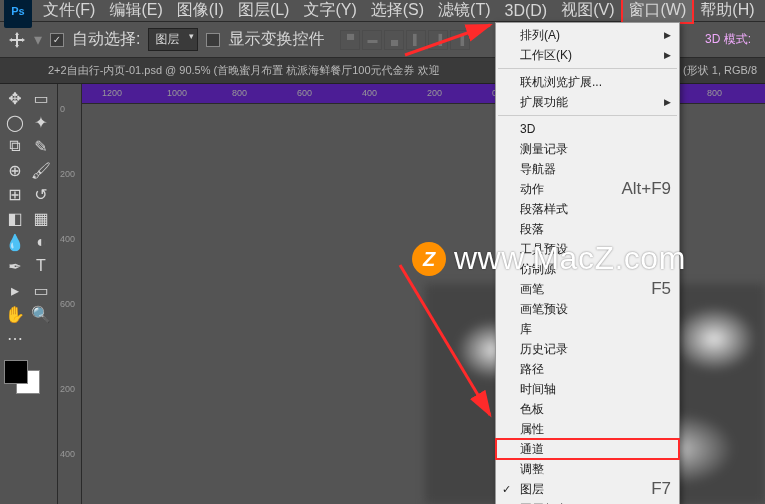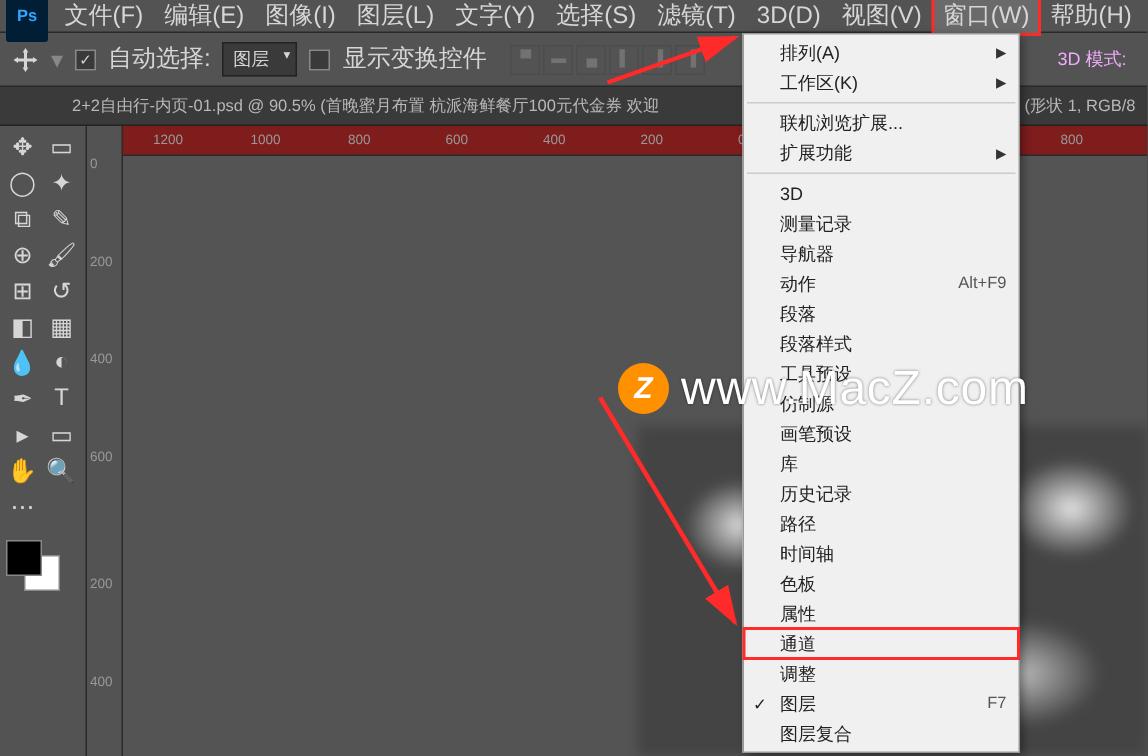--- a/index.html
+++ b/index.html
@@ -29,37 +29,37 @@
     .tool-row { display: flex; }
     .tool-btn { width: 26px; height: 24px; display: flex; align-items: center; justify-content: center; color: #d6d6d6; cursor: pointer; }
     .swatch-area { margin-top: 8px; padding: 2px; }
     .swatch-fg { width: 24px; height: 24px; background: #000; border: 1px solid #888; position: relative; z-index: 2; }
     .swatch-bg { width: 24px; height: 24px; background: #fff; border: 1px solid #888; position: relative; margin: -14px 0 0 12px; }
     
     .ruler-v { width: 24px; background: #535353; border-right: 1px solid #2a2a2a; position: relative; }
     .ruler-v-mark { position: absolute; left: 2px; color: #999; font-size: 9px; }
     
     .canvas-area { flex: 1; background: #2b2b2b; position: relative; overflow: hidden; }
-    .ruler-h { height: 20px; background: #7f1d1d; border-bottom: 1px solid #2a2a2a; display: flex; align-items: center; position: relative; text-decoration: underline; }
+    .ruler-h { height: 20px; background: #4c1d95; border-bottom: 1px solid #2a2a2a; display: flex; align-items: center; position: relative; text-decoration: underline; }
     .ruler-h-mark { position: absolute; color: #999; font-size: 9px; top: 4px; }
     .canvas-content { position: absolute; top: 20px; left: 0; right: 0; bottom: 0; background: #545454; }
     .clouds { position: absolute; right: 0; bottom: 0; width: 340px; height: 220px; background: 
       radial-gradient(ellipse 60px 50px at 20% 30%, #ddd 0%, transparent 60%),
       radial-gradient(ellipse 80px 60px at 60% 50%, #ccc 0%, transparent 60%),
       radial-gradient(ellipse 70px 55px at 85% 25%, #e5e5e5 0%, transparent 60%),
       radial-gradient(ellipse 65px 50px at 40% 80%, #d8d8d8 0%, transparent 60%),
       radial-gradient(ellipse 90px 60px at 75% 75%, #bbb 0%, transparent 60%),
       #444;
       filter: blur(4px);
     }
     
     .dropdown-menu { position: absolute; top: 22px; left: 495px; width: 185px; background: #f0f0f0; border: 1px solid #999; box-shadow: 2px 2px 6px rgba(0,0,0,0.4); z-index: 100; padding: 2px 0; }
     .menu-row { display: flex; align-items: center; height: 20px; font-size: 12px; color: #222; padding: 0 8px 0 24px; position: relative; cursor: pointer; }
     .menu-row .arrow { margin-left: auto; font-size: 9px; color: #333; }
-    .menu-row .shortcut { margin-left: auto; font-size: 11px; color: #555; }
+    .menu-row .shortcut { margin-left: auto; font-size: 17px; color: #555; }
     .menu-row .check { position: absolute; left: 6px; font-size: 11px; }
     .menu-sep { height: 1px; background: #ccc; margin: 3px 2px; }
     .menu-row.highlighted { outline: 2px solid #ff2a2a; outline-offset: -1px; }
     .menu-item.highlighted-box { outline: 2px solid #ff2a2a; outline-offset: -1px; }
     
     .arrow-annotation { position: absolute; z-index: 90; pointer-events: none; }
     .arrow1 { top: 20px; left: 400px; width: 100px; height: 40px; }
     .arrow2 { top: 255px; left: 390px; width: 110px; height: 170px; }
     
     .watermark-z { position: absolute; top: 242px; left: 412px; width: 34px; height: 34px; background: #ff9000; border-radius: 50%; display: flex; align-items: center; justify-content: center; color: #fff; font-weight: bold; font-size: 20px; z-index: 80; font-style: italic; }
@@ -212,30 +212,34 @@
         <span>测量记录</span>
       </div>
       <div class="menu-row">
         <span>导航器</span>
       </div>
       <div class="menu-row">
         <span>动作</span>
         <span class="shortcut">Alt+F9</span>
       </div>
       <div class="menu-row">
+        <span>段落样式</span>
+      </div>
+      <div class="menu-row">
         <span>段落</span>
       </div>
       <div class="menu-row">
-        <span>段落样式</span>
-      </div>
-      <div class="menu-row">
         <span>工具预设</span>
       </div>
       <div class="menu-row">
         <span>仿制源</span>
+      </div>
+      <div class="menu-row">
+        <span>画笔</span>
+        <span class="shortcut">F5</span>
       </div>
       <div class="menu-row">
         <span>画笔预设</span>
       </div>
       <div class="menu-row">
         <span>库</span>
       </div>
       <div class="menu-row">
         <span>历史记录</span>
       </div>

